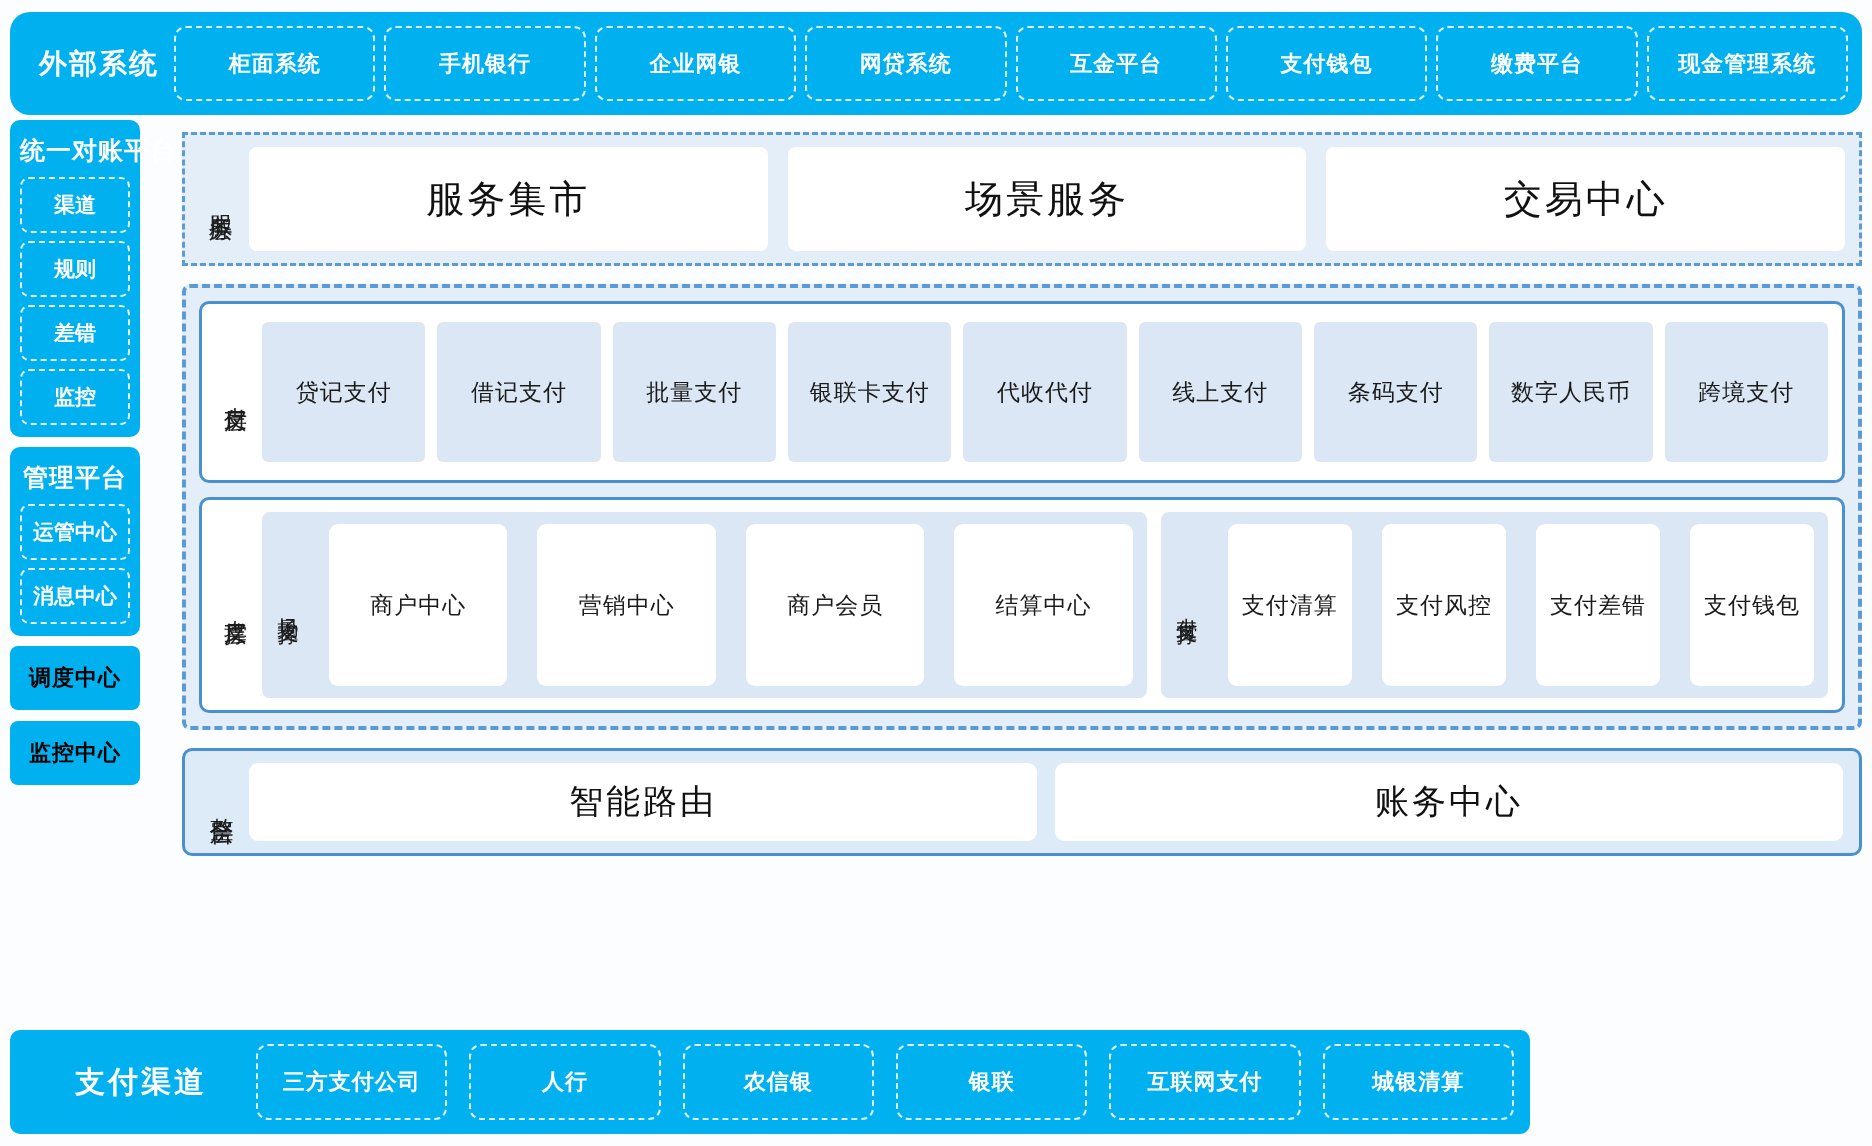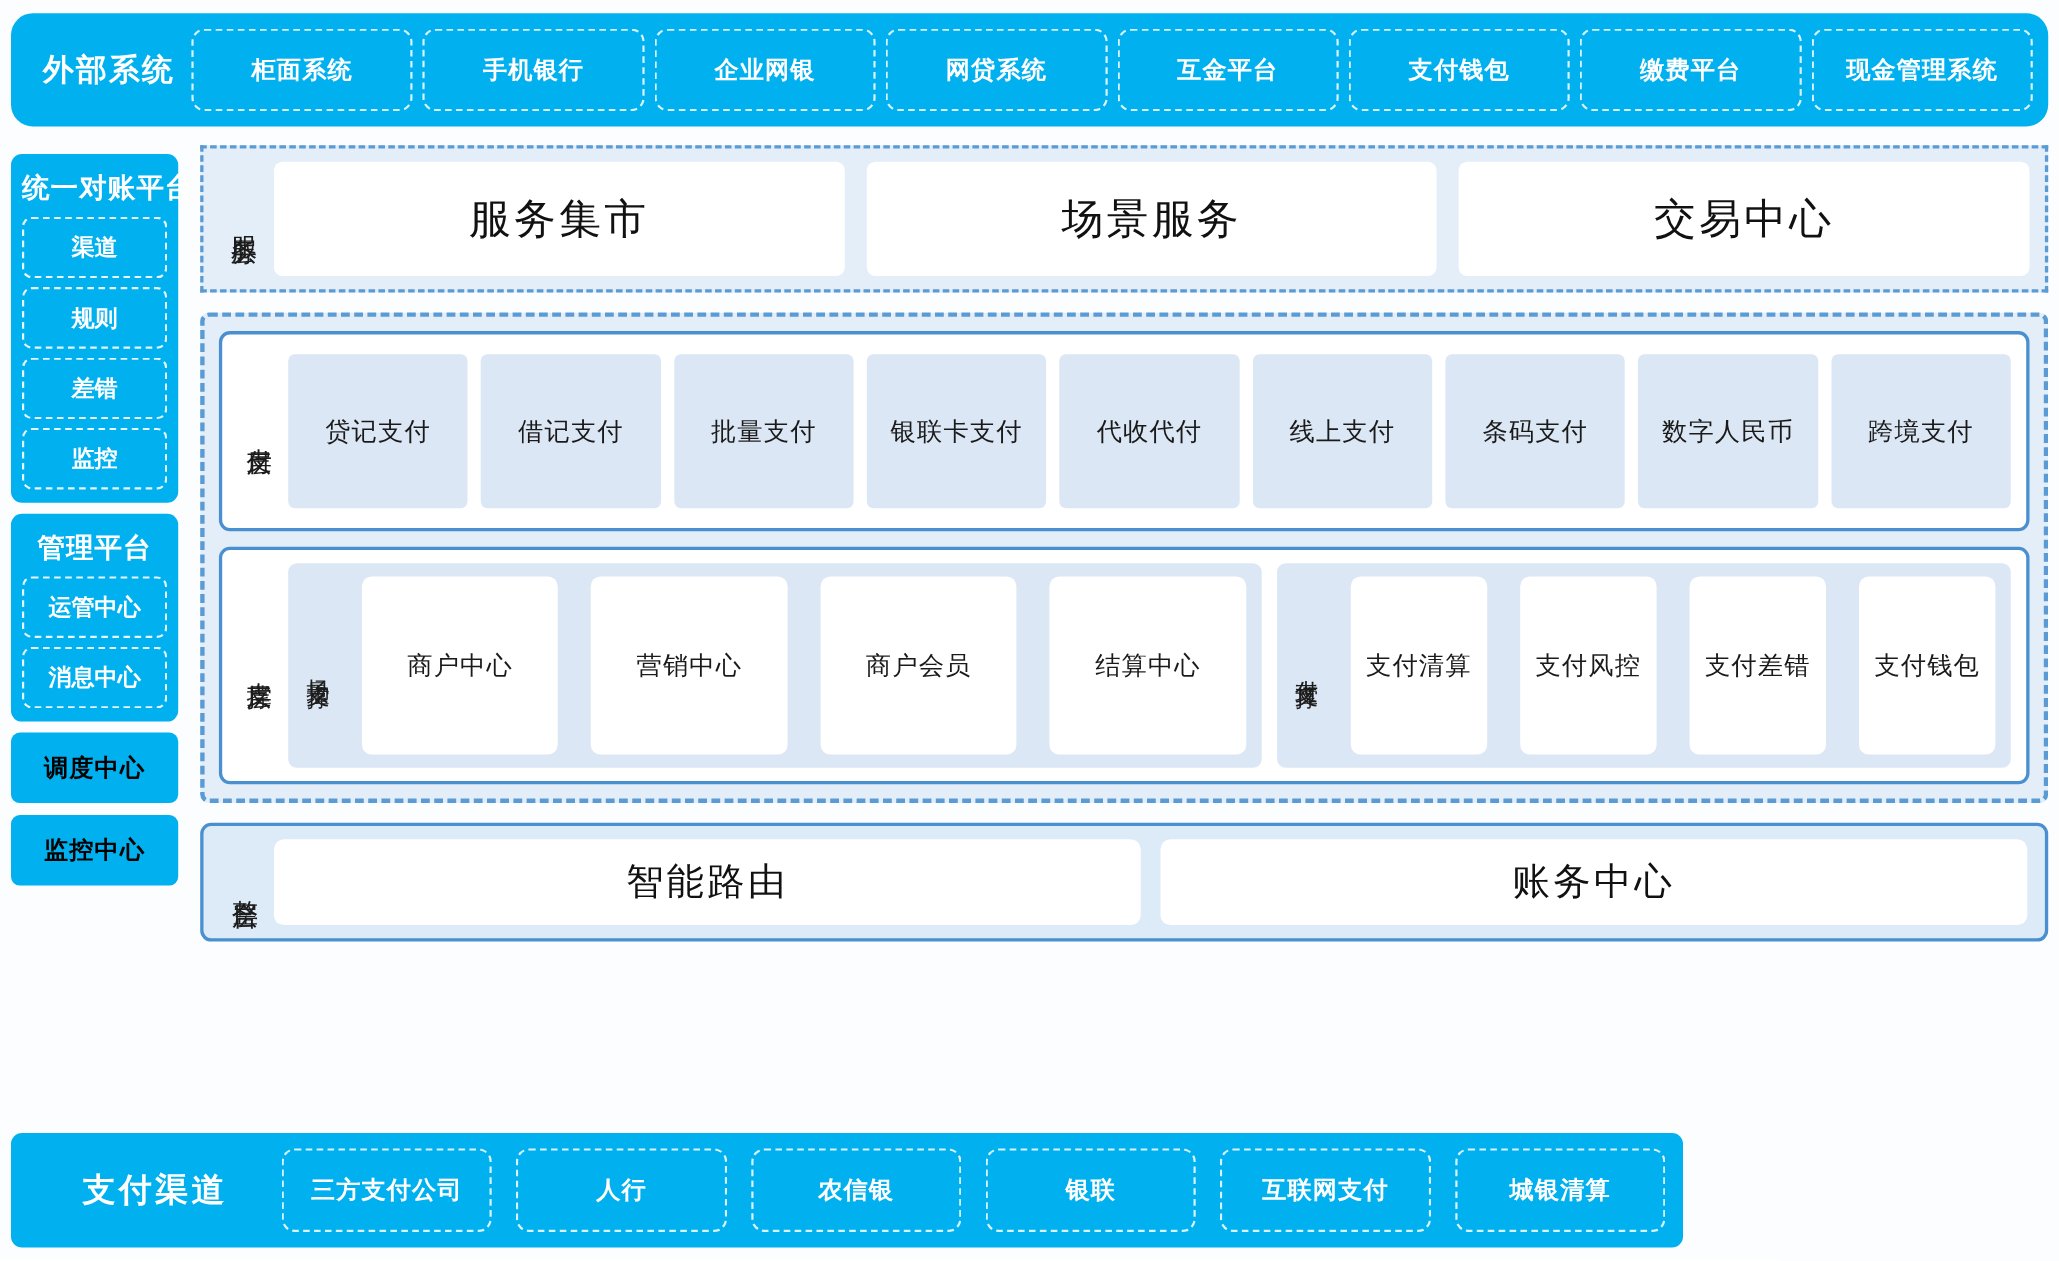--- a/index.html
+++ b/index.html
@@ -67,21 +67,21 @@
     color: #ffffff;
     font-size: 22px;
     font-weight: 700;
     letter-spacing: 1px;
     display: flex;
     align-items: center;
     justify-content: center;
   }
 
   
-  #sidebar { position: absolute; left: 10px; top: 140px; width: 152px; }
+  #sidebar { position: absolute; left: 10px; top: 120px; width: 130px; }
   .side-panel {
     background: #00b0ef;
     border-radius: 10px;
     padding: 8px 10px 12px 10px;
     box-sizing: border-box;
     margin-bottom: 10px;
   }
   .side-panel .panel-title {
     color: #ffffff;
     font-size: 25px;

